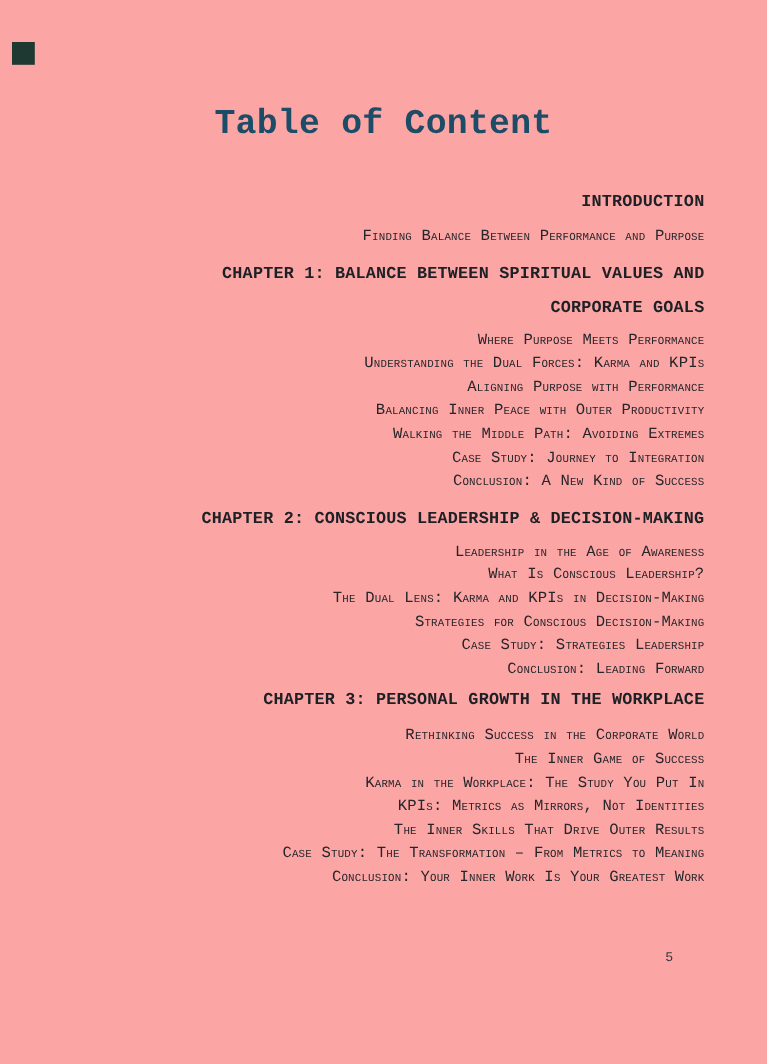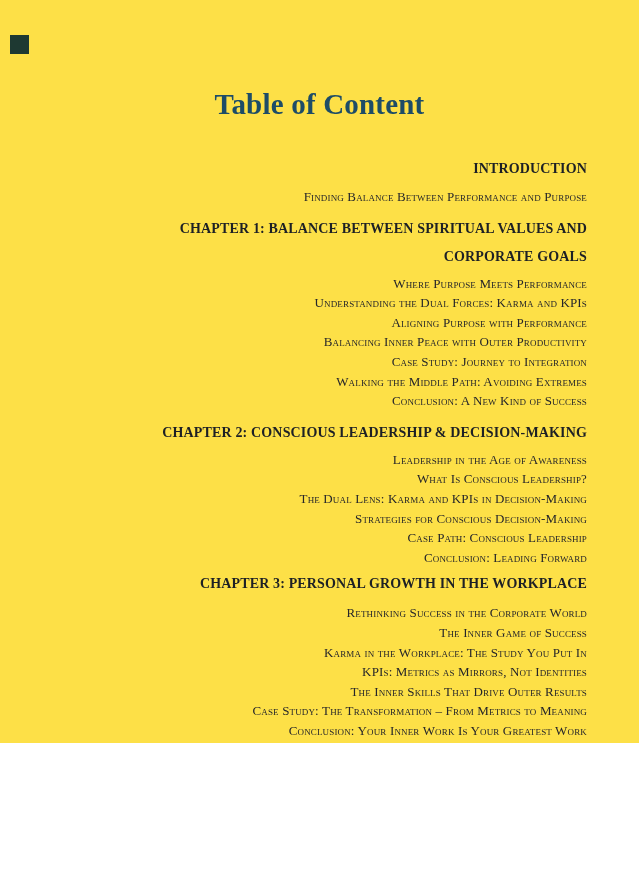--- a/index.html
+++ b/index.html
@@ -1,21 +1,21 @@
 <!DOCTYPE html>
 <html><head>
 <meta charset="utf-8">
 <style>
   html, body { margin: 0; padding: 0; background: #ffffff; }
   .page {
     position: relative;
     width: 639px;
-    height: 743px;
-    background: #fde047;
-    font-family: Liberation Serif, serif;
+    height: 887px;
+    background: #fca5a5;
+    font-family: Liberation Mono, monospace;
     overflow: hidden;
   }
   .corner-square {
     position: absolute;
     left: 10px;
     top: 35px;
     width: 19px;
     height: 19px;
     background: #1e3932;
   }
@@ -80,34 +80,34 @@
   </section>
 
   <section class="section s1">
     <h2 class="heading">CHAPTER 1: BALANCE BETWEEN SPIRITUAL VALUES AND
 CORPORATE GOALS</h2>
     <div class="items">
           <p class="item">Where Purpose Meets Performance</p>
           <p class="item">Understanding the Dual Forces: Karma and KPIs</p>
           <p class="item">Aligning Purpose with Performance</p>
           <p class="item">Balancing Inner Peace with Outer Productivity</p>
+          <p class="item">Walking the Middle Path: Avoiding Extremes</p>
           <p class="item">Case Study: Journey to Integration</p>
-          <p class="item">Walking the Middle Path: Avoiding Extremes</p>
           <p class="item">Conclusion: A New Kind of Success</p>
         </div>
   </section>
 
   <section class="section s2">
     <h2 class="heading">CHAPTER 2: CONSCIOUS LEADERSHIP &amp; DECISION-MAKING</h2>
     <div class="items">
           <p class="item">Leadership in the Age of Awareness</p>
           <p class="item">What Is Conscious Leadership?</p>
           <p class="item">The Dual Lens: Karma and KPIs in Decision-Making</p>
           <p class="item">Strategies for Conscious Decision-Making</p>
-          <p class="item">Case Path: Conscious Leadership</p>
+          <p class="item">Case Study: Strategies Leadership</p>
           <p class="item">Conclusion: Leading Forward</p>
         </div>
   </section>
 
   <section class="section s3">
     <h2 class="heading">CHAPTER 3: PERSONAL GROWTH IN THE WORKPLACE</h2>
     <div class="items">
           <p class="item">Rethinking Success in the Corporate World</p>
           <p class="item">The Inner Game of Success</p>
           <p class="item">Karma in the Workplace: The Study You Put In</p>

